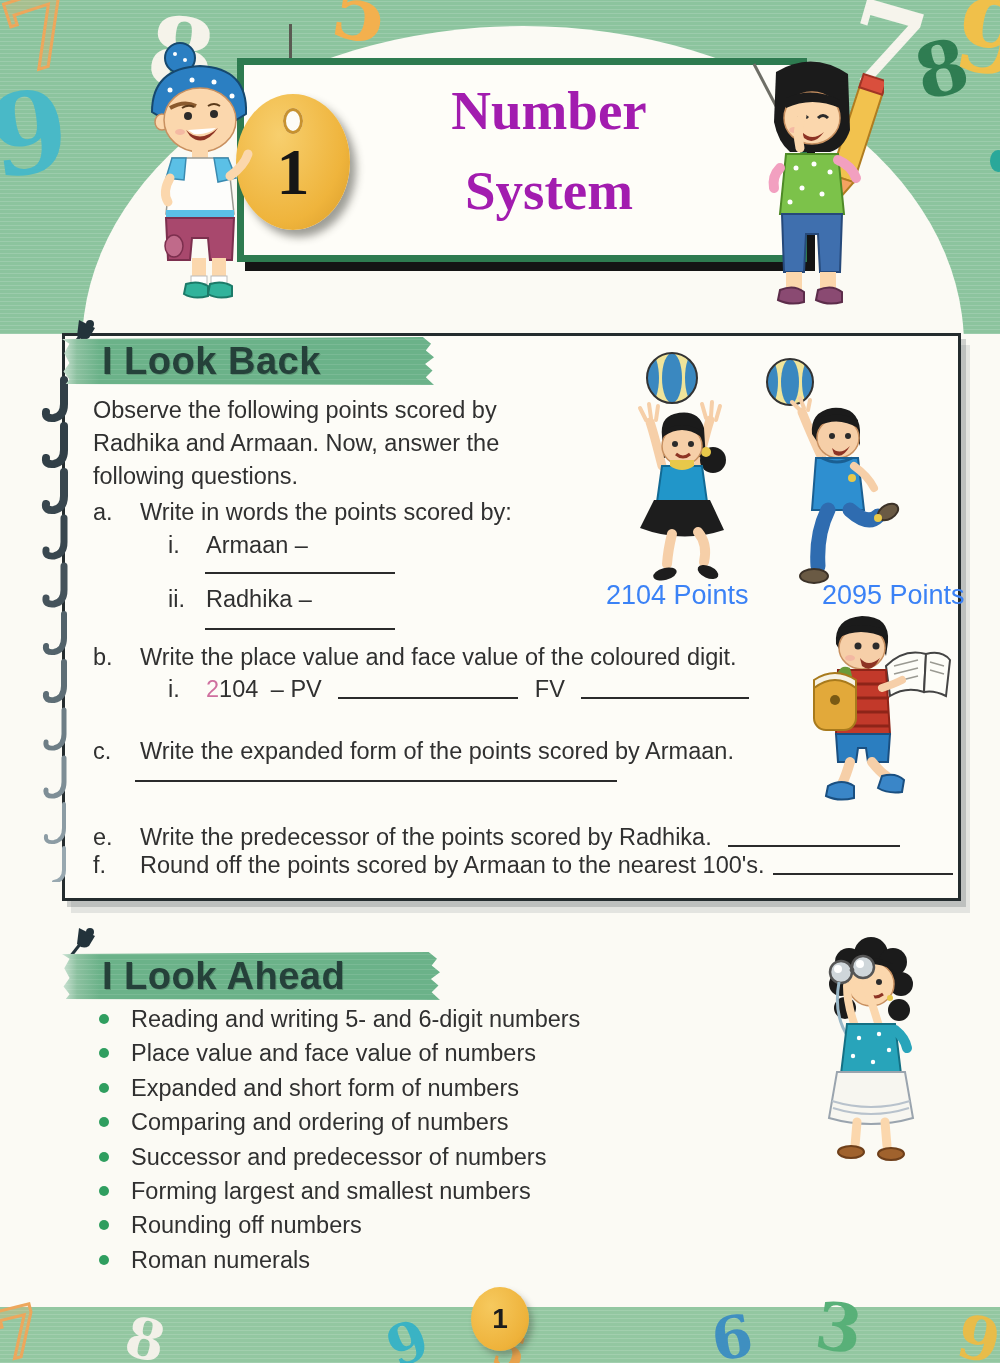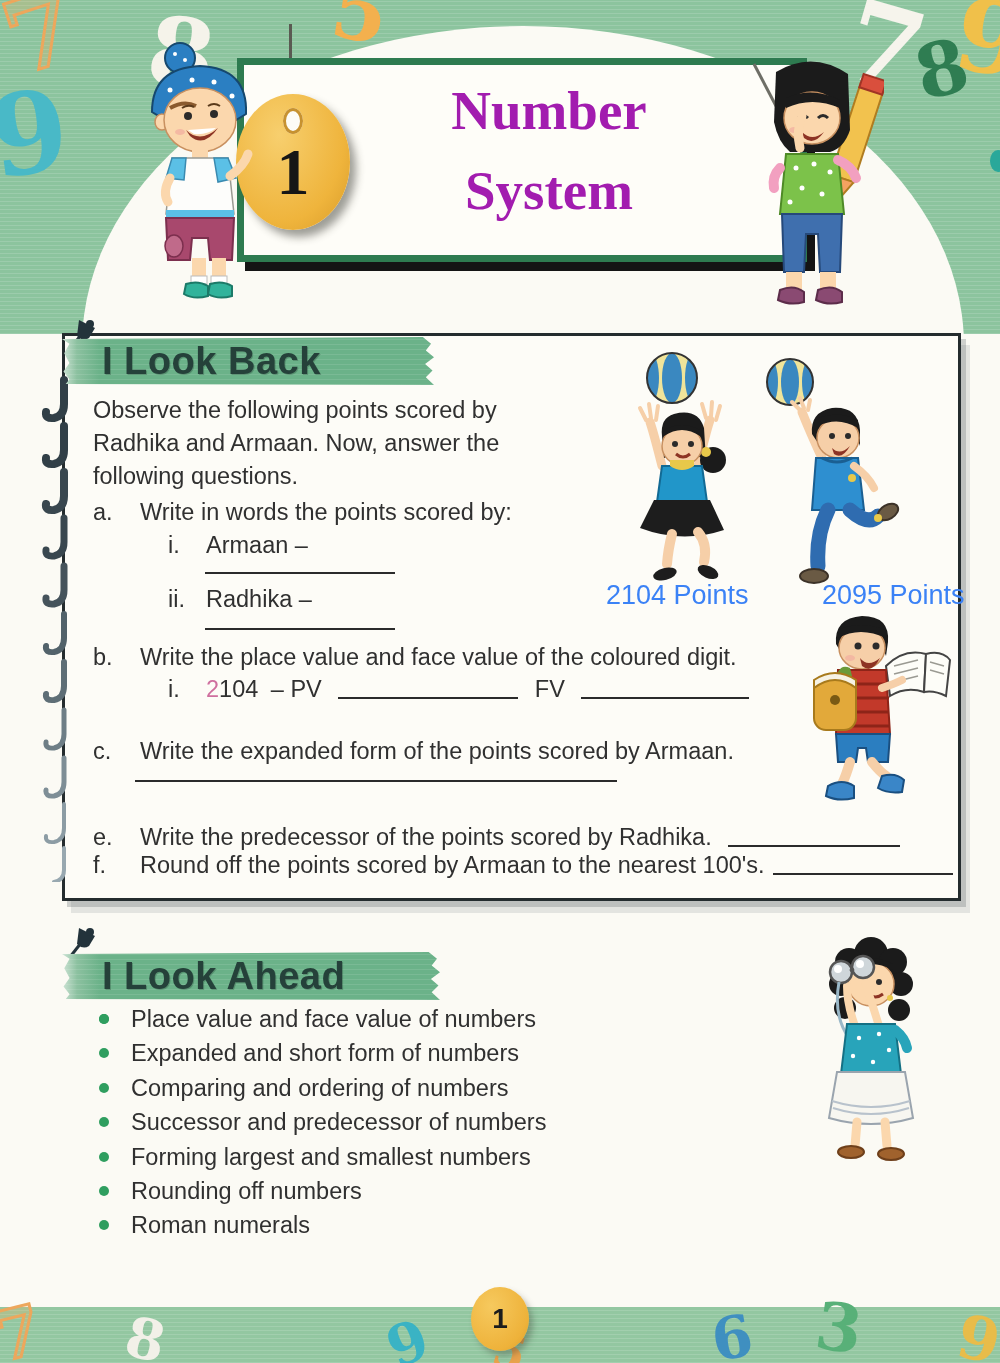--- a/index.html
+++ b/index.html
@@ -381,21 +381,21 @@
   <svg class="pushpin" style="left:66px;top:924px;" viewBox="0 0 34 36">
     <line x1="4" y1="33" x2="15" y2="19" stroke="#23333b" stroke-width="3"></line>
     <path d="M13,4 L29,12 L23,22 Q17,26 11,20 Z" fill="#23333b"></path>
     <circle cx="24" cy="8" r="4" fill="#23333b"></circle>
   </svg>
   <div class="banner" style="left:62px;top:944px;width:338px;margin-top:8px;">
     <span>I Look Ahead</span>
   </div>
 
   <ul class="la-list">
-    <li><span class="dot"></span></li>
+    <li><span class="dot"></span><span>Reading and writing 5- and 6-digit numbers</span></li>
     <li><span class="dot"></span><span>Place value and face value of numbers</span></li>
     <li><span class="dot"></span><span>Expanded and short form of numbers</span></li>
     <li><span class="dot"></span><span>Comparing and ordering of numbers</span></li>
     <li><span class="dot"></span><span>Successor and predecessor of numbers</span></li>
     <li><span class="dot"></span><span>Forming largest and smallest numbers</span></li>
     <li><span class="dot"></span><span>Rounding off numbers</span></li>
     <li><span class="dot"></span><span>Roman numerals</span></li>
   </ul>
 
   <svg class="illus" style="left:783px;top:930px;" width="172" height="232" viewBox="0 0 172 232">

